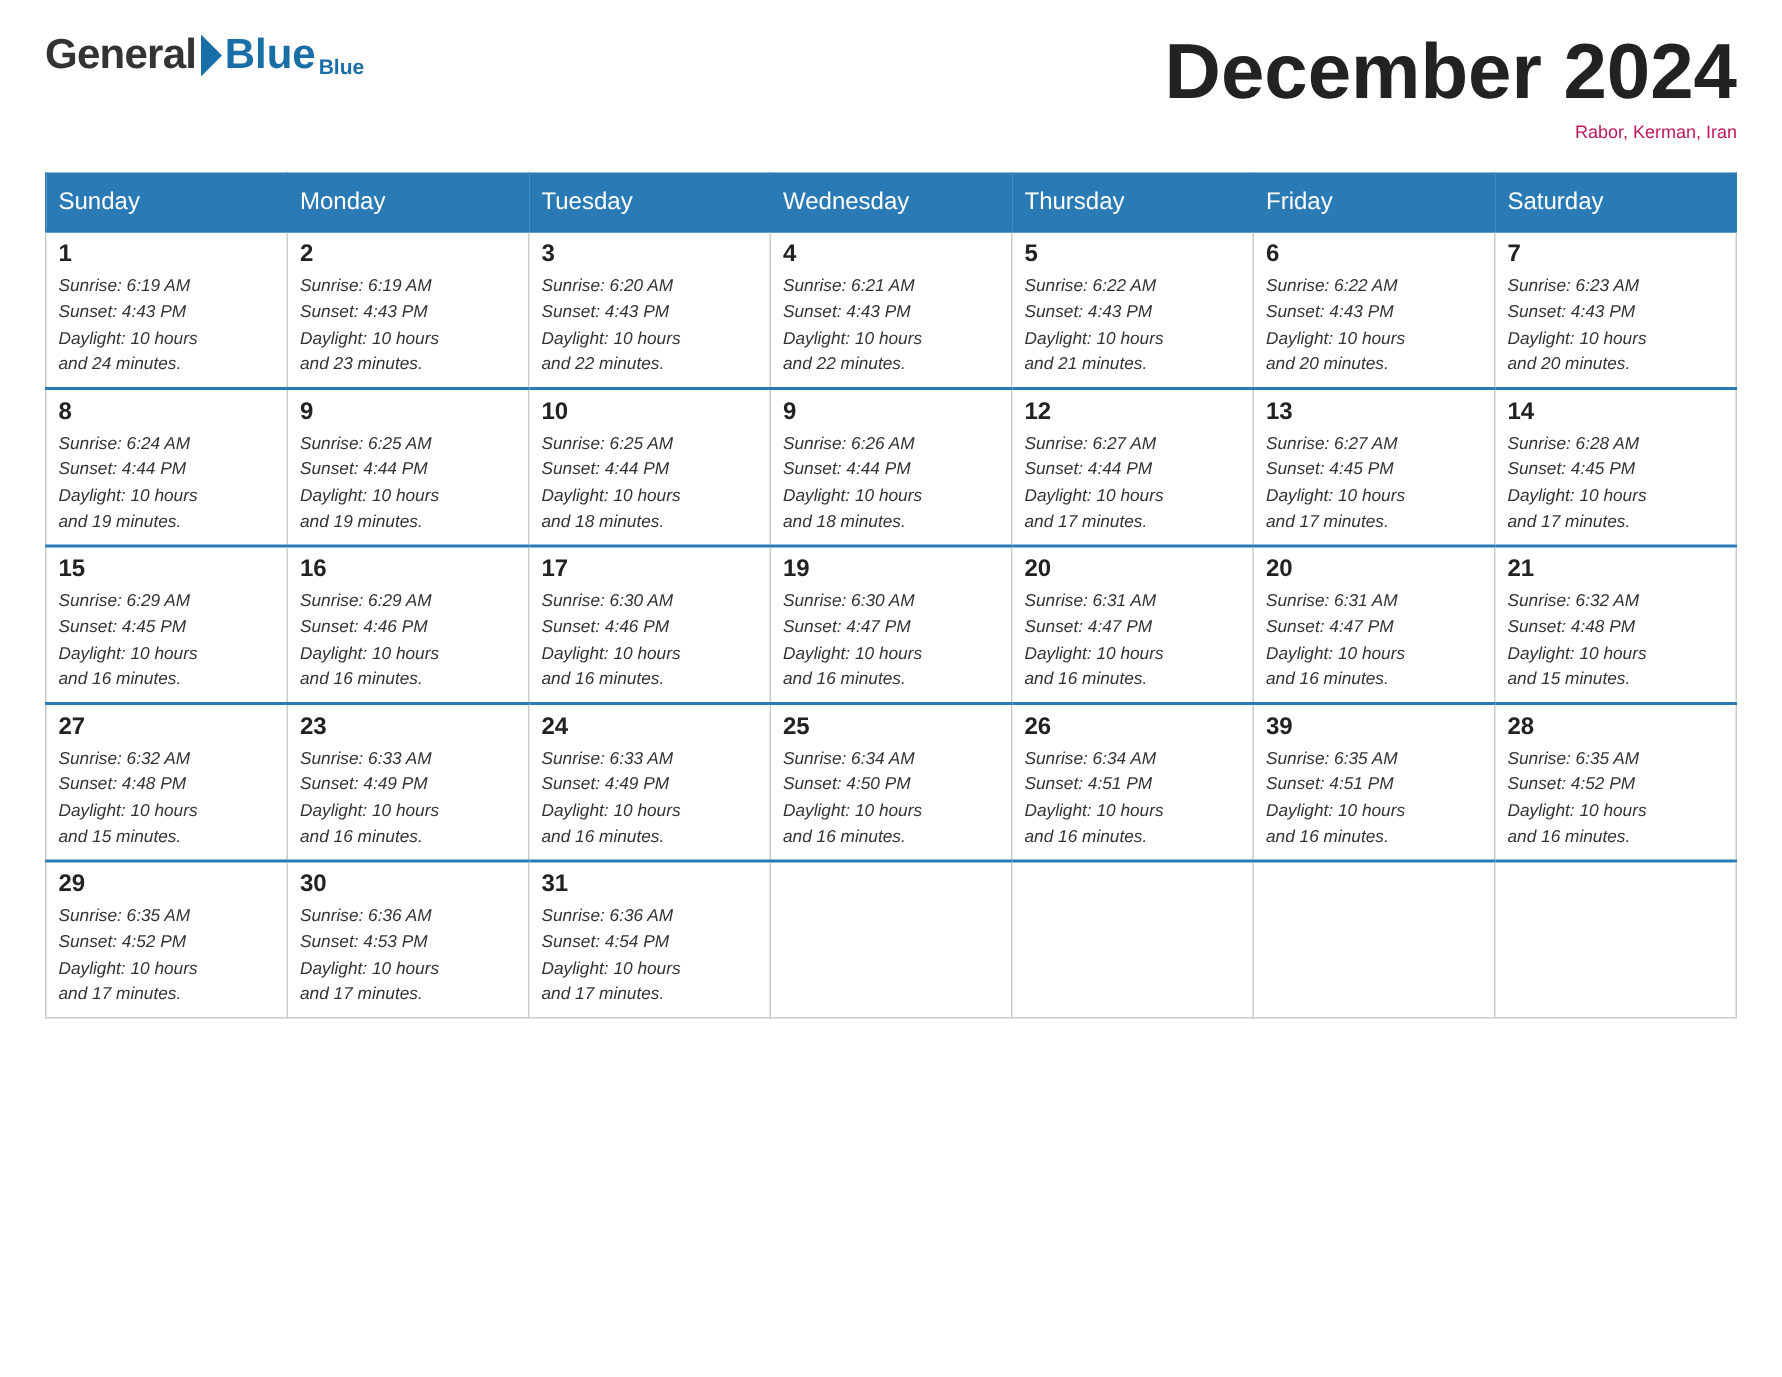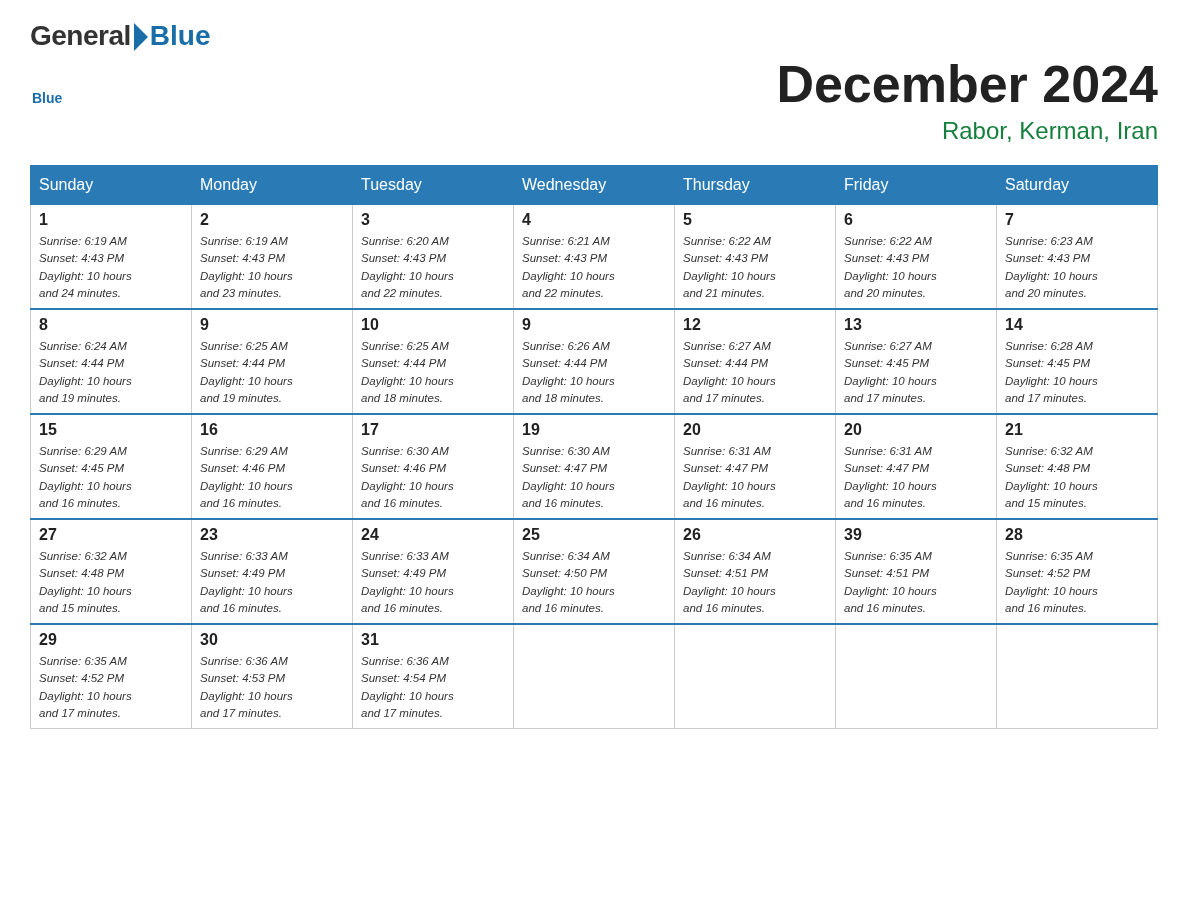--- a/index.html
+++ b/index.html
@@ -11,23 +11,22 @@
       min-height: 918px;
     }
     .header {
       display: flex;
       justify-content: space-between;
       align-items: flex-start;
       margin-bottom: 20px;
     }
     .logo {
       display: flex;
-      flex-direction: column;
-      align-items: flex-start;
-      gap: 42px;
+      flex-direction: row;
+      align-items: flex-end;
     }
     .logo-top {
       display: flex;
       align-items: center;
     }
     .logo-general {
       font-size: 28px;
       font-weight: bold;
       color: #333;
       letter-spacing: -0.5px;
@@ -49,31 +48,30 @@
     }
     .logo-subtitle {
       font-size: 14px;
       color: #1a6ea8;
       font-weight: bold;
       margin-top: -4px;
       padding-left: 2px;
     }
     .title-area {
       text-align: right;
-      margin-top: 36px;
     }
     .month-year {
       font-size: 52px;
       font-weight: bold;
       color: #222;
       line-height: 1.1;
     }
     .location {
-      font-size: 24px;
-      color: #15803d;
+      font-size: 12px;
+      color: #be185d;
       margin-top: 4px;
     }
     table {
       width: 100%;
       border-collapse: collapse;
       table-layout: fixed;
     }
     thead tr th {
       background-color: #2a7ab5;
       color: #fff;

